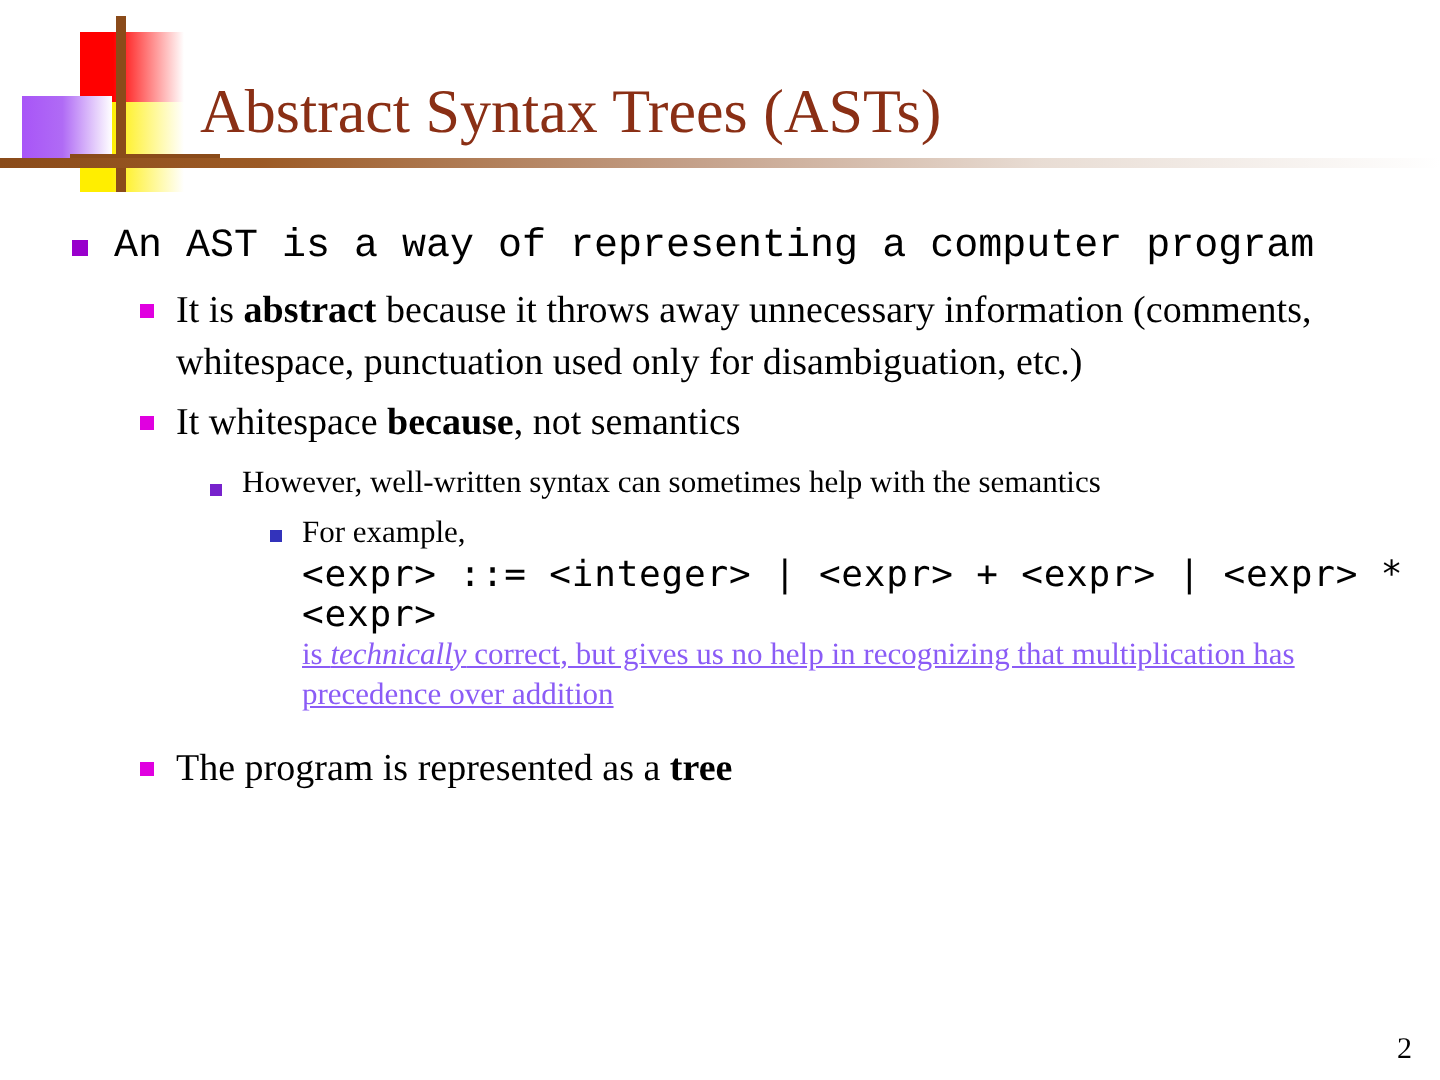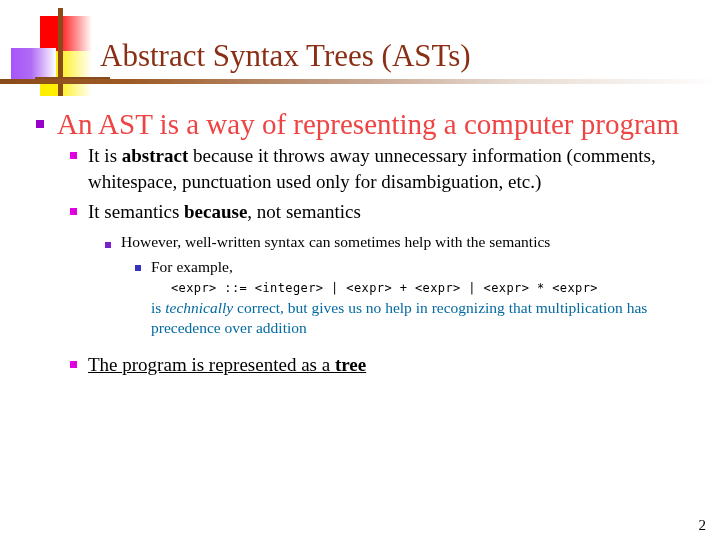--- a/index.html
+++ b/index.html
@@ -123,23 +123,24 @@
     margin-top: 6px;
   }
   .lvl1 .marker {
     width: 8px;
     height: 8px;
     background: #9900cc;
     margin-top: 10px;
     margin-right: 13px;
   }
   .lvl1 .btext {
-    font-size: 29px;
+    font-size: 20px;
     line-height: 28px;
-    color: #ef4444;
+    color: #000000;
+    font-family: Liberation Mono, monospace;
   }
 
   
   .lvl2 {
     margin-left: 70px;
     margin-top: 5px;
   }
   .lvl2 .marker {
     width: 7px;
     height: 7px;
@@ -187,32 +188,32 @@
   }
   .lvl4 .btext {
     font-size: 15.5px;
     line-height: 20px;
     color: #000000;
   }
 
   
   .code-line {
     font-family: "DejaVu Sans Mono", "Liberation Mono", monospace;
-    font-size: 12px;
+    font-size: 18px;
     line-height: 20px;
     letter-spacing: 0.4px;
     color: #000000;
     margin-top: 1px;
-    margin-left: 20px;
   }
   .code-follow {
     font-family: "Liberation Serif", "DejaVu Serif", serif;
     font-size: 15.5px;
     line-height: 20px;
-    color: #0369a1;
+    color: #8b5cf6;
+    text-decoration: underline;
   }
 
   b { font-weight: bold; }
   i { font-style: italic; }
 
   
   .page-number {
     position: absolute;
     right: 14px;
     bottom: 6px;
@@ -245,38 +246,38 @@
       <span class="btext">An AST is a way of representing a computer program</span>
     </div>
 
     <div class="bullet-row lvl2">
       <span class="marker"></span>
       <span class="btext"><span>It is </span><b>abstract</b><span> because it throws away unnecessary information (comments, whitespace, punctuation used only for disambiguation, etc.)</span></span>
     </div>
 
     <div class="bullet-row lvl2">
       <span class="marker"></span>
-      <span class="btext"><span>It semantics </span><b>because</b><span>, not semantics</span></span>
+      <span class="btext"><span>It whitespace </span><b>because</b><span>, not semantics</span></span>
     </div>
 
     <div class="bullet-row lvl3">
       <span class="marker"></span>
       <span class="btext">However, well-written syntax can sometimes help with the semantics</span>
     </div>
 
     <div class="bullet-row lvl4">
       <span class="marker"></span>
       <span class="btext">
         <div>For example,</div>
         <div class="code-line">&lt;expr&gt; ::= &lt;integer&gt; | &lt;expr&gt; + &lt;expr&gt; | &lt;expr&gt; * &lt;expr&gt;</div>
         <div class="code-follow"><span>is </span><i>technically</i><span> correct, but gives us no help in recognizing that multiplication has precedence over addition</span></div>
       </span>
     </div>
 
-    <div class="bullet-row lvl2" style="margin-top:14px;text-decoration:underline;">
+    <div class="bullet-row lvl2" style="margin-top:14px;">
       <span class="marker"></span>
       <span class="btext"><span>The program is represented as a </span><b>tree</b><span></span></span>
     </div>
 
   </div>
 
   <div class="page-number">2</div>
 
 </div>
 

